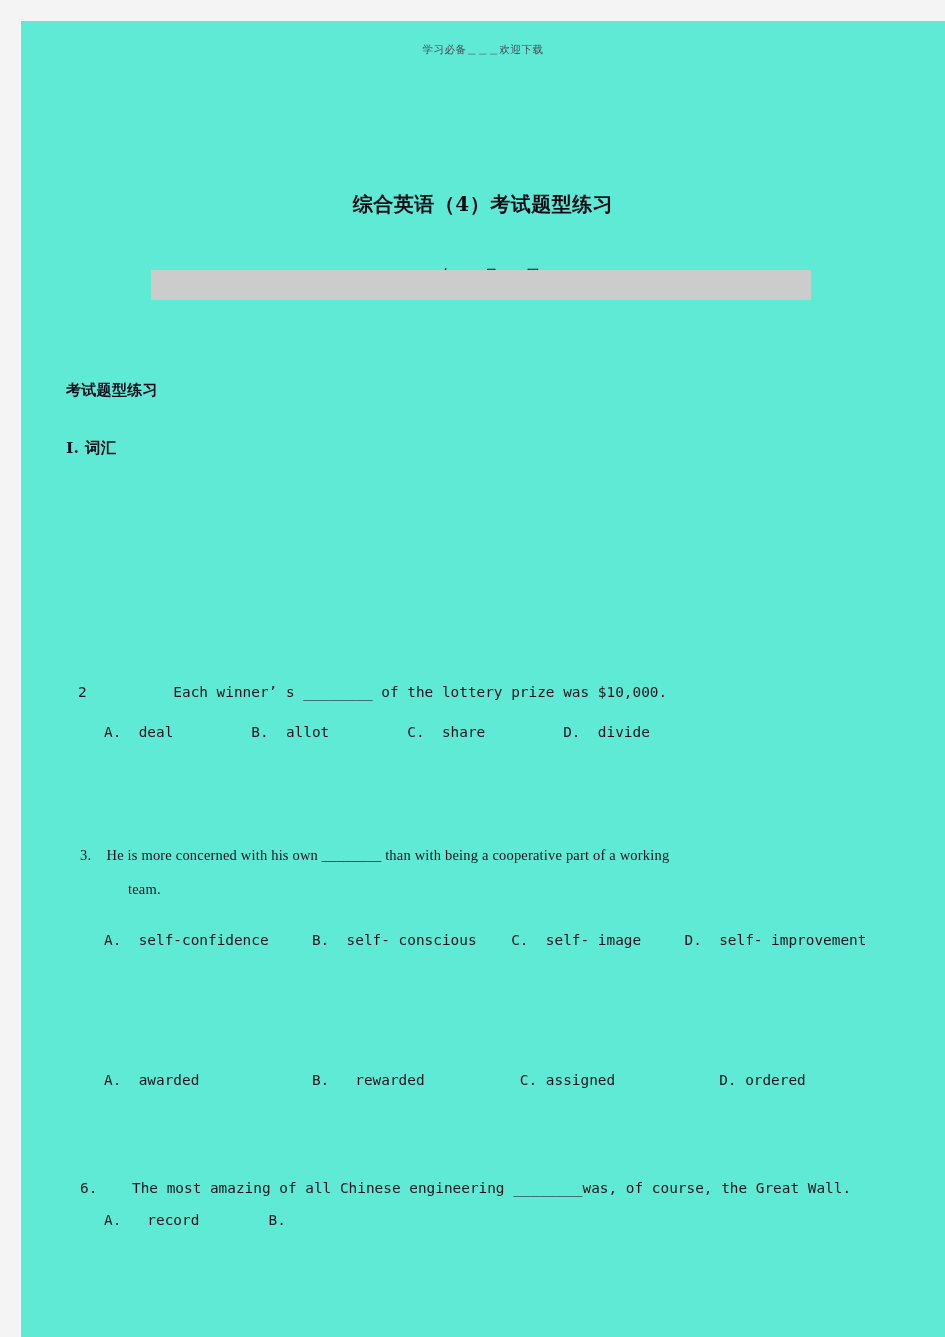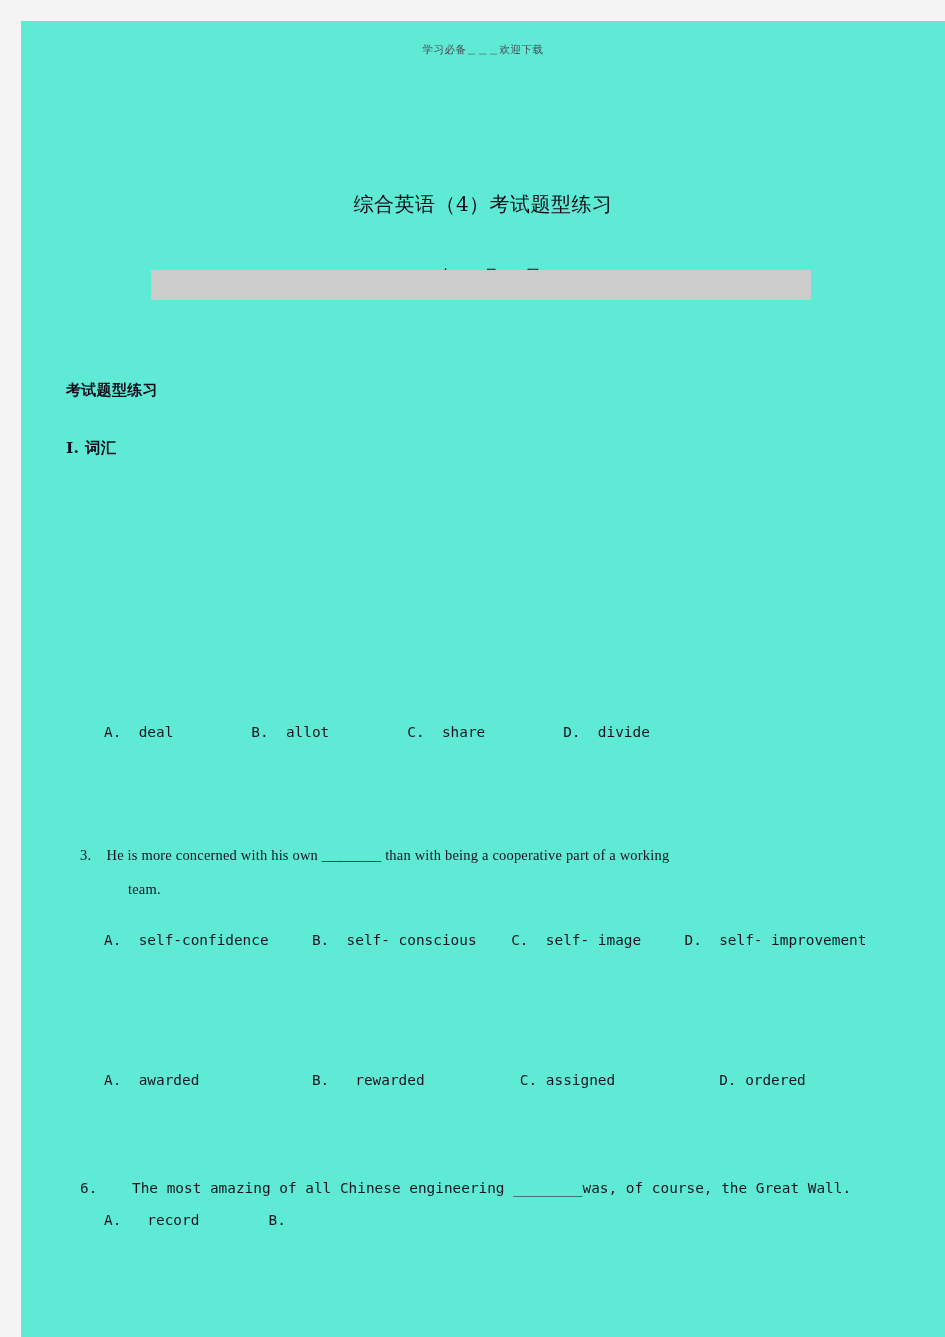--- a/index.html
+++ b/index.html
@@ -40,21 +40,21 @@
   }
 
   
   .doc-title {
     position: absolute;
     top: 170px;
     left: 0;
     width: 924px;
     text-align: center;
     font-family: "DejaVu Serif", "Liberation Serif", serif;
-    font-weight: normal;
+    font-weight: bold;
     font-size: 20px;
     color: #100c18;
     letter-spacing: 0.5px;
   }
 
   .doc-date {
     position: absolute;
     top: 245px;
     left: 0;
     width: 924px;
@@ -155,20 +155,21 @@
 
   <div class="grey-bar"></div>
 
   <div class="content">
 
     <div class="section-heading">考试题型练习</div>
 
     <div class="part-heading">I.  词汇</div>
 
 
+    <div class="q-stem q2-stem">2          Each winner’ s ________ of the lottery prize was $10,000.</div>
     <div class="q-opts q2-opts">A.  deal         B.  allot         C.  share         D.  divide</div>
 
     <div class="q-stem narrow q3-stem">3.    He is more concerned with his own ________ than with being a cooperative part of a working</div>
     <div class="q-stem narrow q3-cont">team.</div>
     <div class="q-opts q3-opts">A.  self-confidence     B.  self- conscious    C.  self- image     D.  self- improvement</div>
 
     <div class="q-opts q4-opts">A.  awarded             B.   rewarded           C. assigned            D. ordered</div>
 
     <div class="q-stem q5-stem">6.    The most amazing of all Chinese engineering ________was, of course, the Great Wall.</div>
     <div class="q-opts q5-opts">A.   record        B.</div>

